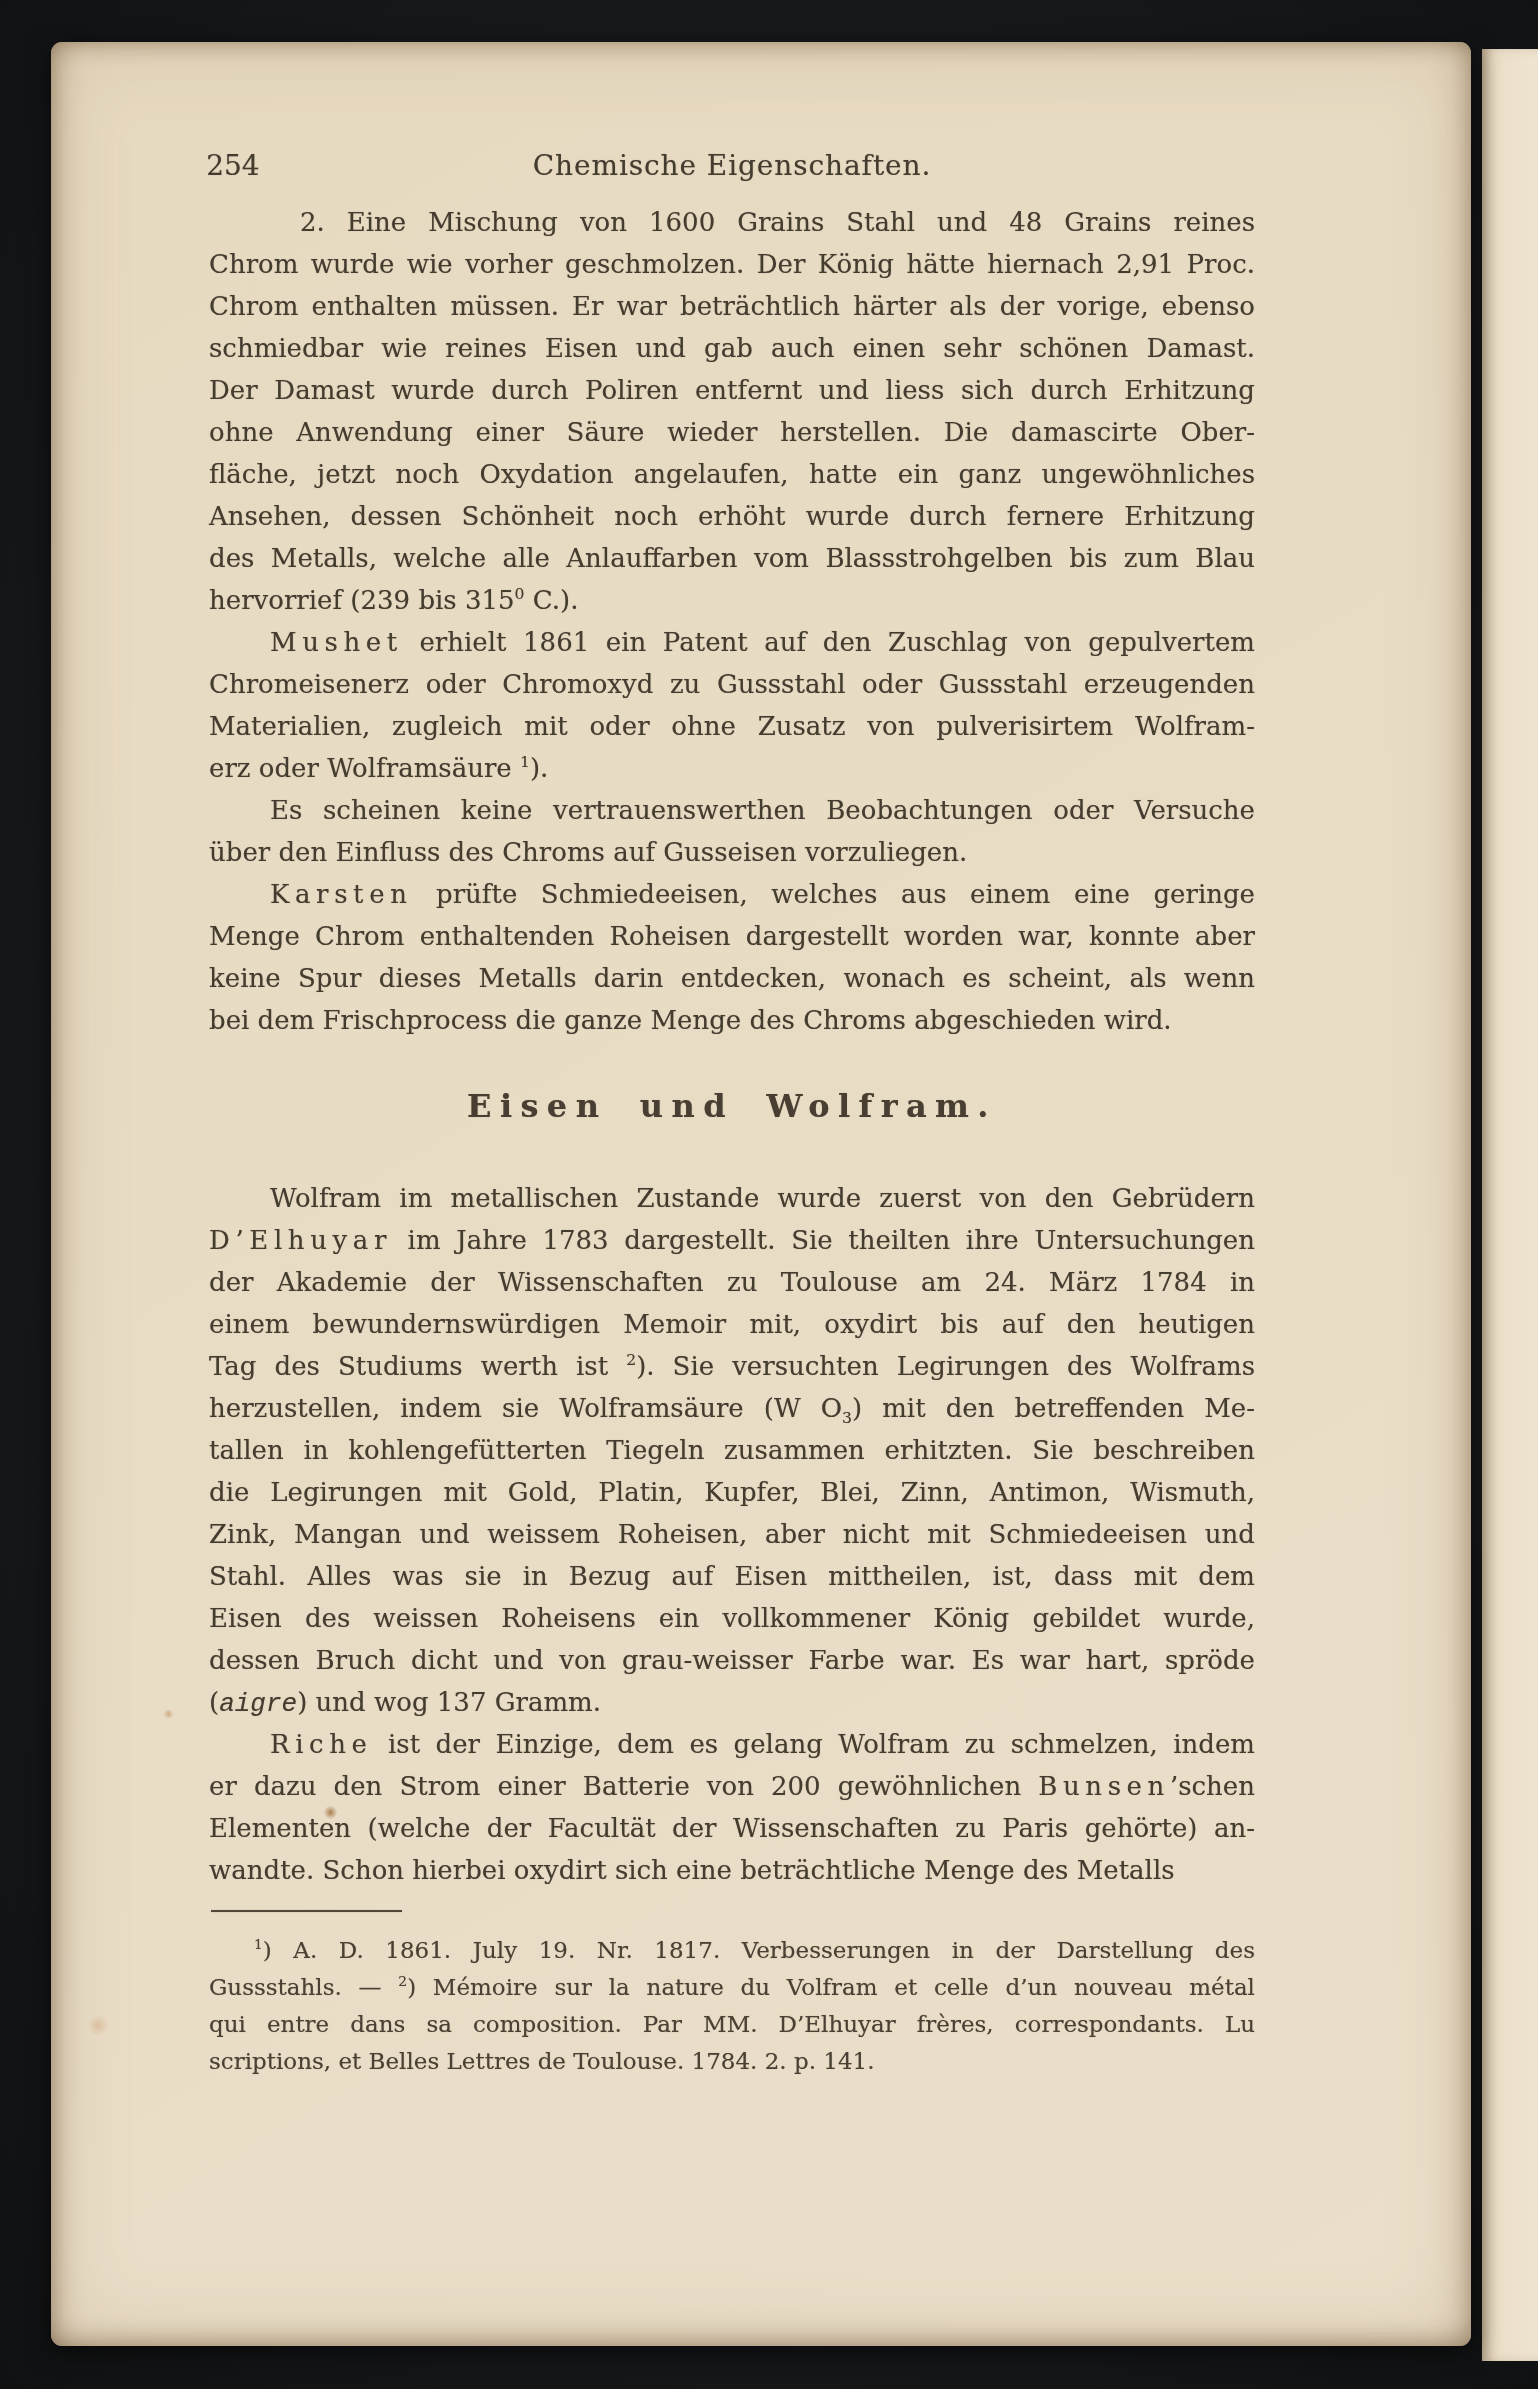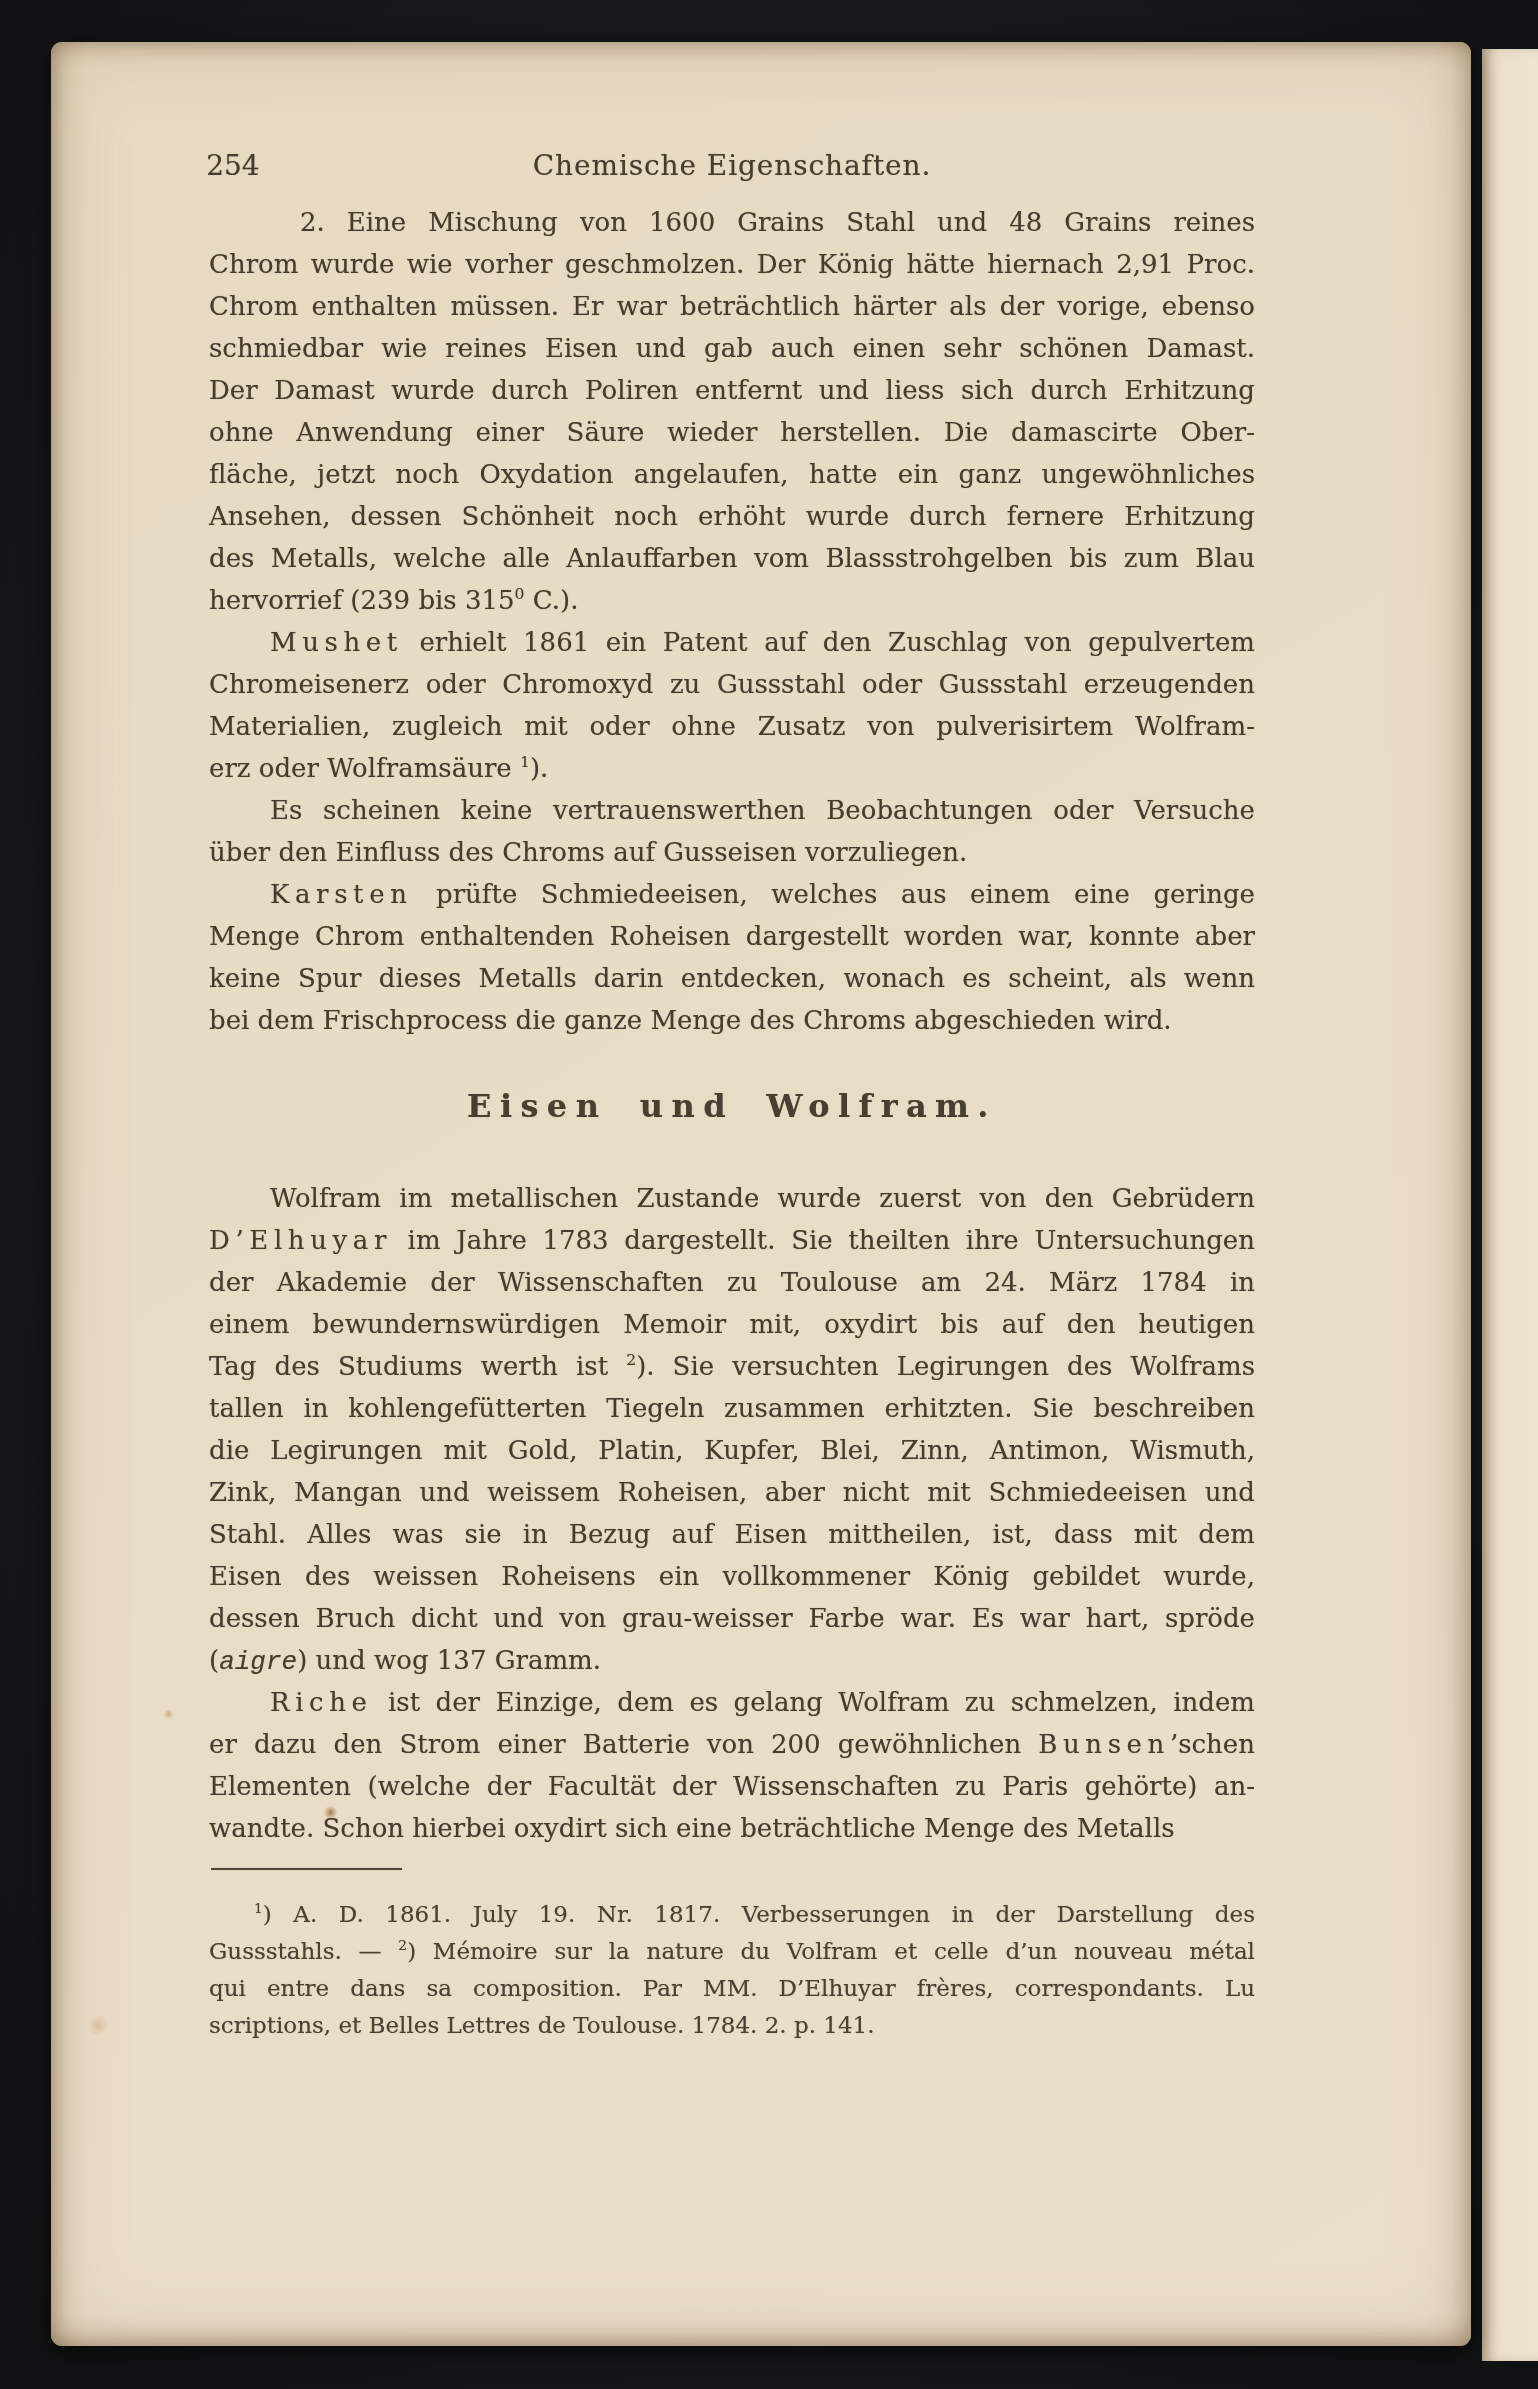--- a/index.html
+++ b/index.html
@@ -61,21 +61,21 @@
   .section-heading {
     margin:42px 0 47px 0; text-align:center; font-weight:bold;
     font-size:32px; line-height:47px; letter-spacing:8.4px; word-spacing:13px;
     color:#483f32;
   }
 
   .footnote-rule {
     margin:18.6px 0 0 1.9px; width:191px; height:2.8px;
     background:#52483a; box-shadow:0 0 0.9px rgba(70,58,42,.6);
   }
-  .footnote-block { margin-top:26px; font-size:23px; line-height:37px; color:#4a4134; }
+  .footnote-block { margin-top:20px; font-size:23px; line-height:37px; color:#4a4134; }
   .fn-line { height:37px; text-align:justify; text-align-last:justify; }
   .fn-line:first-child { text-indent:45px; }
   .fn-line.last { text-align-last:left; }
 </style>
 </head>
 <body>
 
 <div class="next-page"></div>
 
 <div class="book-page">
@@ -121,20 +121,21 @@
           </div>
         </div>
       <div class="section-heading">Eisen und Wolfram.</div>
       <div id="paras-after">
           <div class="para">
             <div class="tline">Wolfram im metallischen Zustande wurde zuerst von den Gebrüdern</div>
             <div class="tline"><span class="sp">D’Elhuyar</span> im Jahre 1783 dargestellt. Sie theilten ihre Untersuchungen</div>
             <div class="tline">der Akademie der Wissenschaften zu Toulouse am 24. März 1784 in</div>
             <div class="tline">einem bewundernswürdigen Memoir mit, oxydirt bis auf den heutigen</div>
             <div class="tline">Tag des Studiums werth ist <sup>2</sup>). Sie versuchten Legirungen des Wolframs</div>
+            <div class="tline">herzustellen, indem sie Wolframsäure (W O<sub>3</sub>) mit den betreffenden Me-</div>
             <div class="tline">tallen in kohlengefütterten Tiegeln zusammen erhitzten. Sie beschreiben</div>
             <div class="tline">die Legirungen mit Gold, Platin, Kupfer, Blei, Zinn, Antimon, Wismuth,</div>
             <div class="tline">Zink, Mangan und weissem Roheisen, aber nicht mit Schmiedeeisen und</div>
             <div class="tline">Stahl. Alles was sie in Bezug auf Eisen mittheilen, ist, dass mit dem</div>
             <div class="tline">Eisen des weissen Roheisens ein vollkommener König gebildet wurde,</div>
             <div class="tline">dessen Bruch dicht und von grau-weisser Farbe war. Es war hart, spröde</div>
             <div class="tline last">(<em>aigre</em>) und wog 137 Gramm.</div>
           </div>
           <div class="para">
             <div class="tline"><span class="sp">Riche</span> ist der Einzige, dem es gelang Wolfram zu schmelzen, indem</div>

